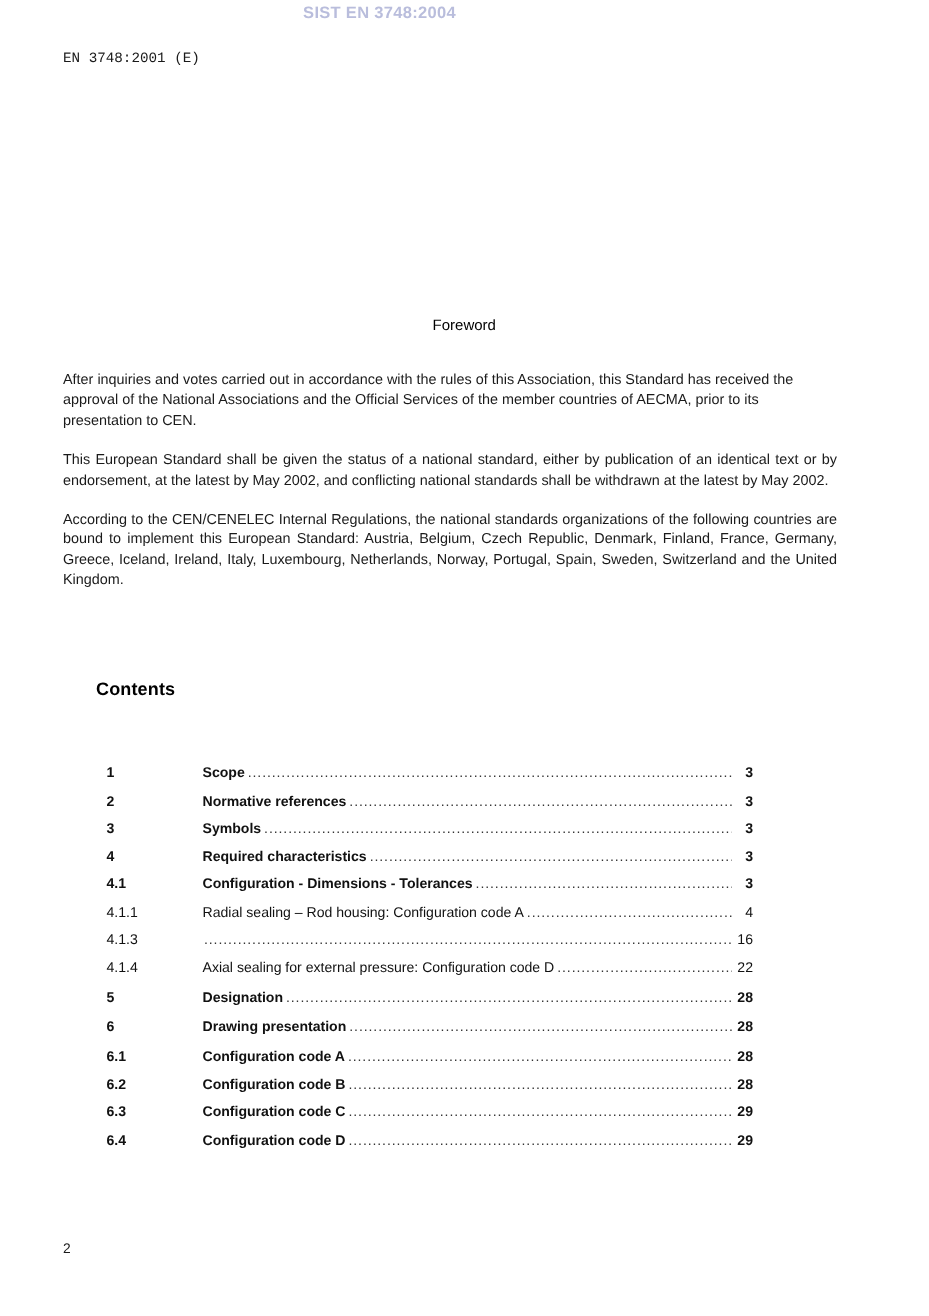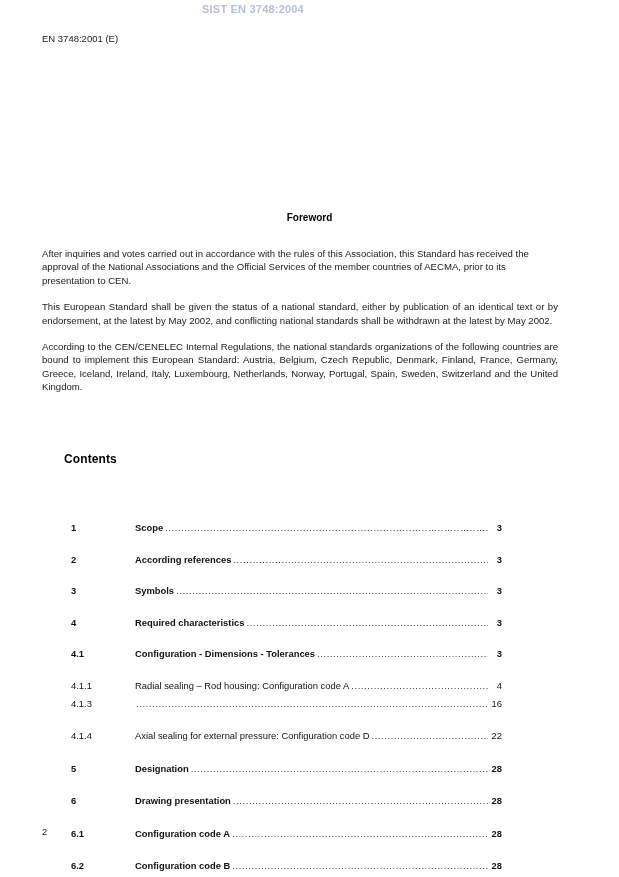--- a/index.html
+++ b/index.html
@@ -32,31 +32,32 @@
     color: #b9bddc;
   }
 
   
   .running-head {
     position: absolute;
     top: 33px;
     left: 42px;
     font-size: 9.5px;
     color: #1a1a1a;
+    font-family: Liberation Mono, monospace;
   }
 
   
   .foreword-title {
     position: absolute;
     top: 212px;
     left: 0;
     width: 619px;
     text-align: center;
     font-size: 10px;
-    font-weight: bold;
+    font-weight: normal;
     color: #000;
   }
 
   .body-block {
     position: absolute;
     top: 247px;
     left: 42px;
     width: 516px;
   }
   .para {
@@ -104,21 +105,20 @@
     color: #111;
     white-space: nowrap;
   }
   .toc-num {
     flex: 0 0 64px;
     width: 64px;
   }
   .toc-label {
     flex: 0 0 auto;
     padding-right: 1px;
-    margin-top: 13px;
   }
   .toc-leader {
     flex: 1 1 auto;
     overflow: hidden;
     font-weight: normal;
     letter-spacing: 0.6px;
     color: #333;
     margin: 0 1px;
     position: relative;
     bottom: 0;
@@ -171,21 +171,21 @@
 
   <div class="toc" id="toc">
       <div class="toc-row bold">
         <span class="toc-num">1</span>
         <span class="toc-label">Scope</span>
         <span class="toc-leader"></span>
         <span class="toc-page">3</span>
       </div>
       <div class="toc-row bold">
         <span class="toc-num">2</span>
-        <span class="toc-label">According references</span>
+        <span class="toc-label">Normative references</span>
         <span class="toc-leader"></span>
         <span class="toc-page">3</span>
       </div>
       <div class="toc-row bold">
         <span class="toc-num">3</span>
         <span class="toc-label">Symbols</span>
         <span class="toc-leader"></span>
         <span class="toc-page">3</span>
       </div>
       <div class="toc-row bold">

